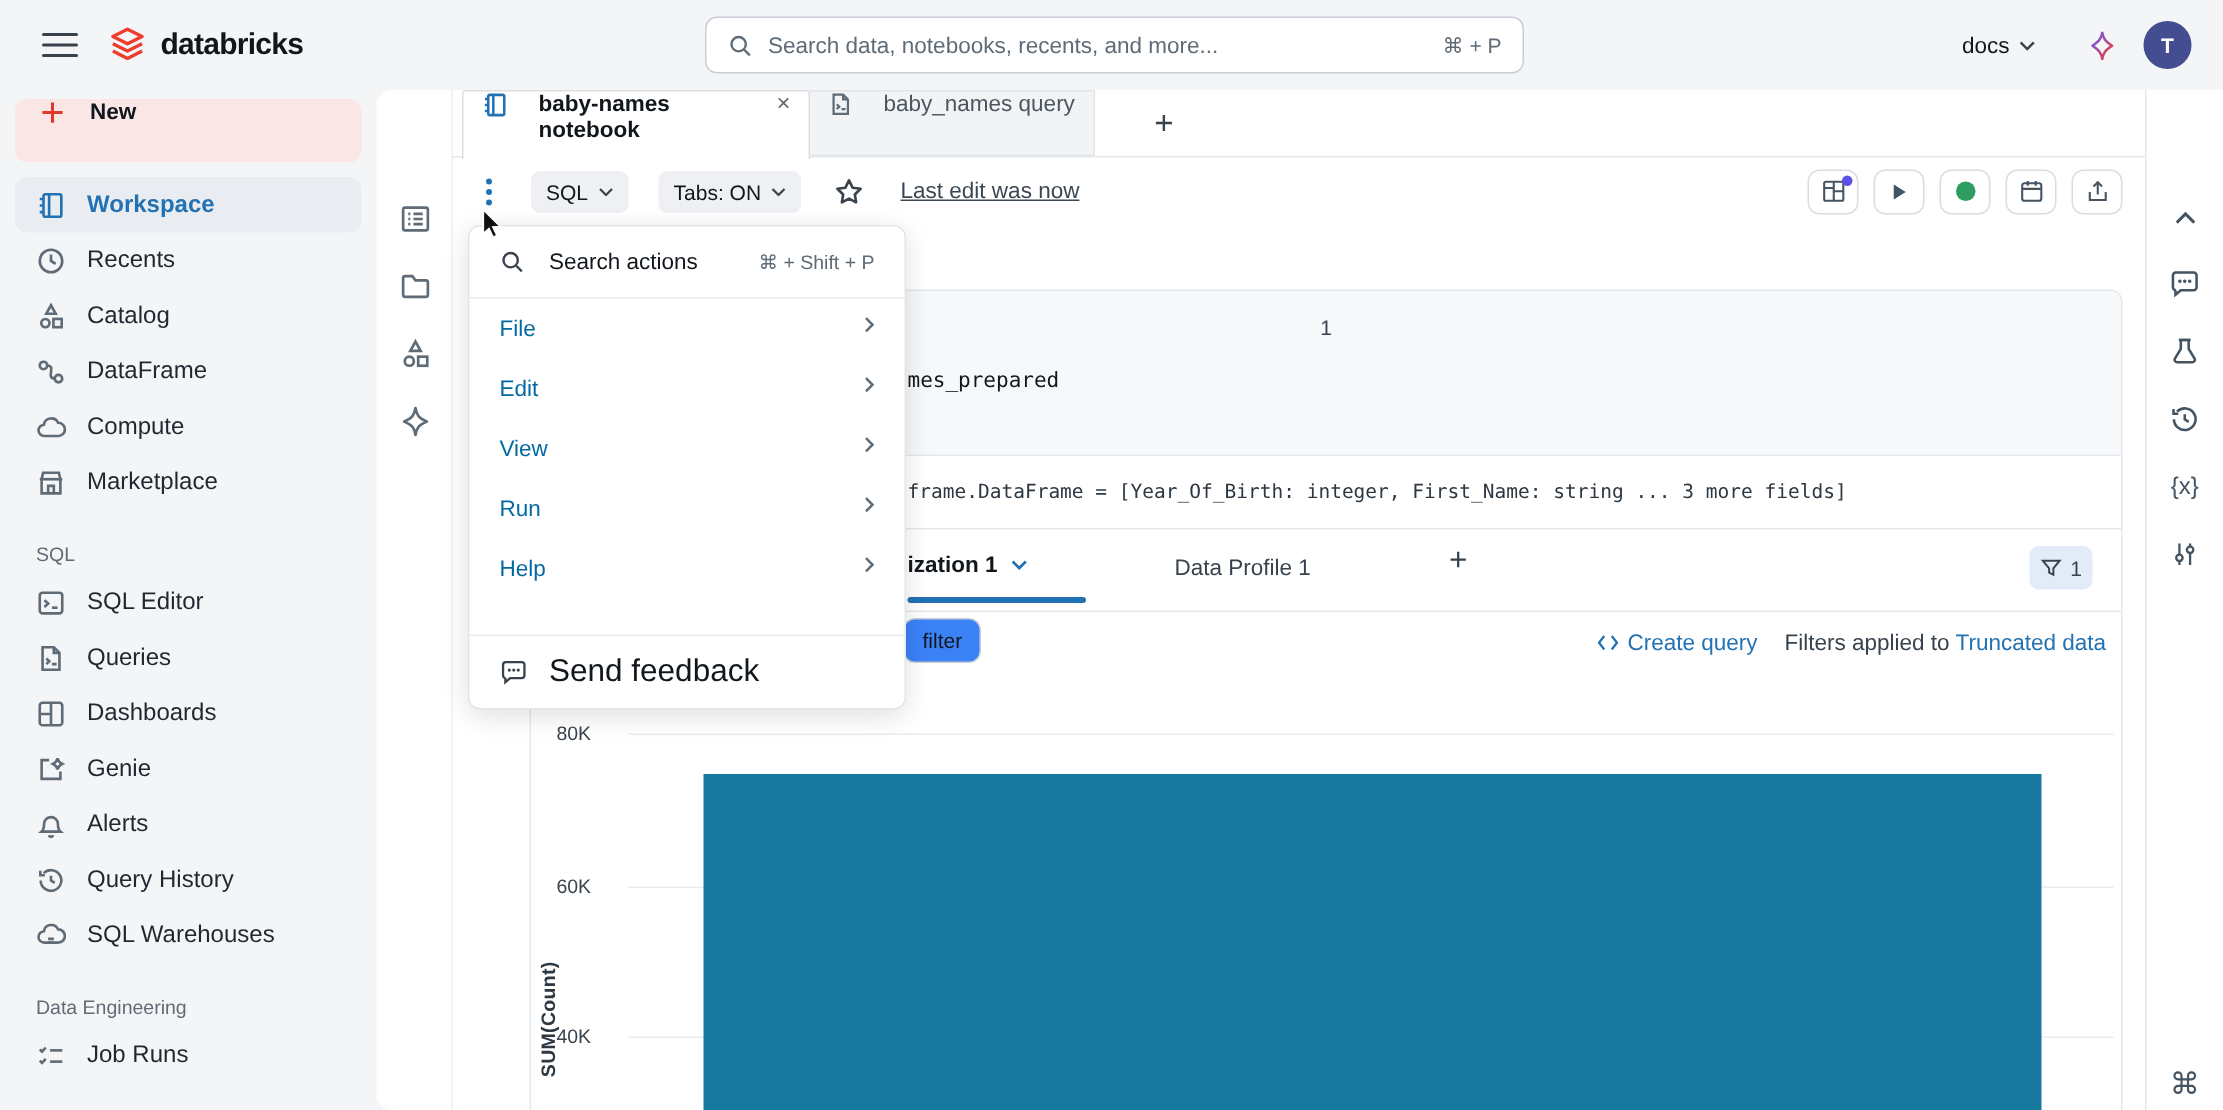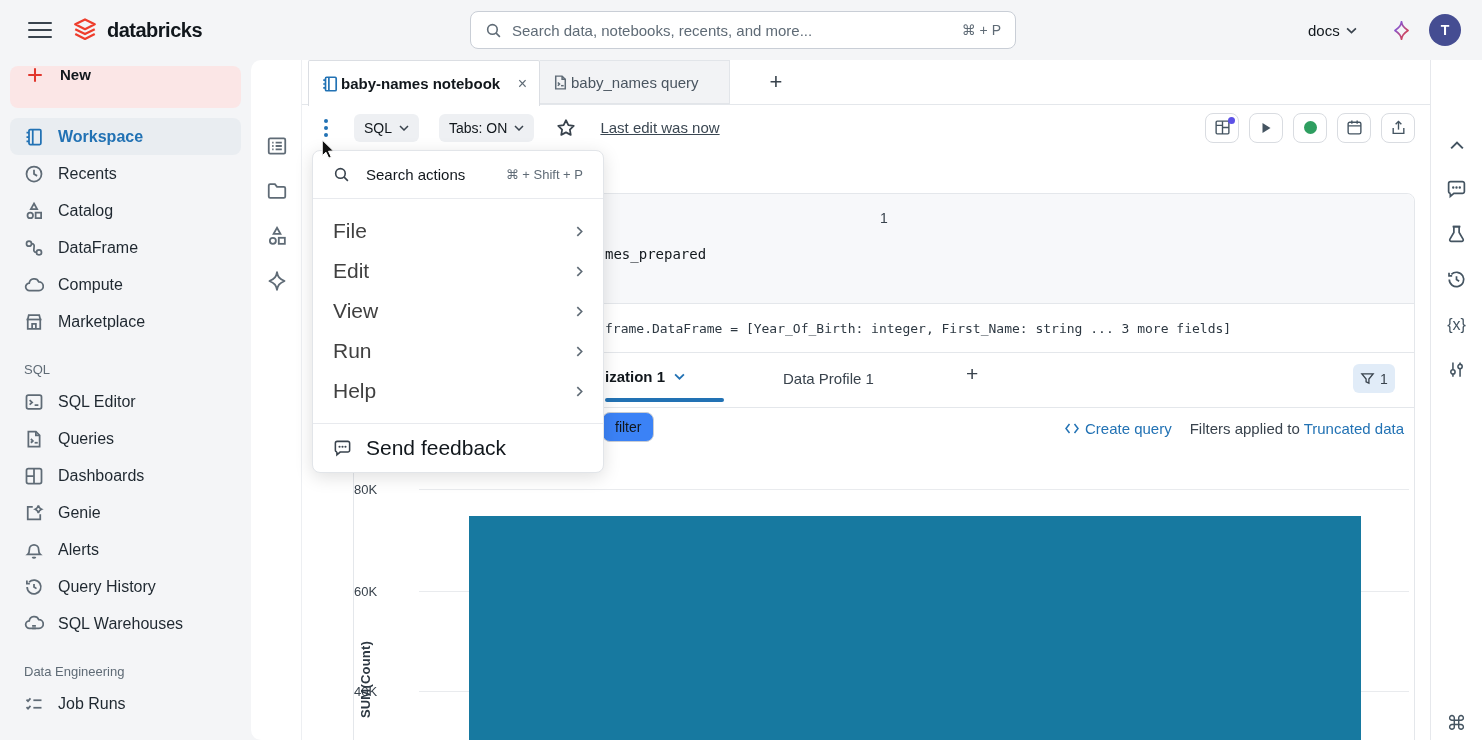--- a/index.html
+++ b/index.html
@@ -44,21 +44,21 @@
   
   .main-panel { position:absolute; left:251px; top:60px; width:1231px; height:680px; background:#fff;
     border-radius:10px 0 0 10px; }
   .rail-divider { position:absolute; left:1430px; top:60px; width:1px; height:680px; background:#e6e8ec; }
   .iconrail { position:absolute; left:251px; top:60px; width:51px; height:680px; border-right:1px solid #edeff2; }
   .iconrail .rail-ic { position:absolute; left:15px; width:22px; height:22px; color:#5f6b76; cursor:pointer; }
 
   
   .tabbar { position:absolute; left:302px; top:60px; width:1128px; height:45px; display:flex;
     align-items:stretch; border-bottom:1px solid #e4e7eb; }
-  .tab { display:flex; align-items:center; gap:2px; padding:0 12px; font-size:15px; cursor:pointer; }
+  .tab { display:flex; align-items:flex-start; gap:20px; padding:0 12px; font-size:15px; cursor:pointer; }
   .tab.active { width:232px; margin-left:6px; background:#fff; border:1px solid #dbdee3; border-bottom:none;
     font-weight:700; color:#11171c; border-radius:2px 2px 0 0; position:relative; z-index:2; height:46px; }
   .tab.inactive { width:190px; background:#f2f3f5; border:1px solid #e2e5e9; border-left:none;
     color:#4a5560; }
   .tab .close-x { margin-left:auto; color:#5f6b76; font-size:16px; font-weight:400; cursor:pointer; }
   .newtab-btn { width:40px; display:flex; align-items:center; justify-content:center; color:#39434d;
     font-size:22px; font-weight:300; margin-left:26px; cursor:pointer; background:none; border:none; }
 
   
   .nb-toolbar { position:absolute; left:302px; top:105px; width:1128px; height:45px; display:flex;
@@ -105,35 +105,35 @@
     font-family:inherit; }
   .filter-links { position:absolute; right:10px; top:0; height:41px; display:flex; align-items:center; gap:18px;
     font-size:15px; }
   .link-blue { color:#2272b4; cursor:pointer; display:flex; align-items:center; gap:6px; }
   .filters-applied { color:#39434d; }
   .filters-applied .link-blue { display:inline; }
 
   
   .chart-area { position:relative; height:300px; }
   .gridline { position:absolute; left:65px; width:990px; height:1px; background:#e9ebee; }
-  .ytick { position:absolute; left:0; width:57px; text-align:left; transform:translateY(-50%);
+  .ytick { position:absolute; left:0; width:57px; text-align:center; transform:translateY(-50%);
     font-size:13px; color:#39434d; }
   .chart-bar { position:absolute; left:115px; width:892px; height:400px; background:#1779a0; }
   .ylabel { position:absolute; left:4px; top:192px; writing-mode:vertical-rl; transform:rotate(180deg);
     font-size:13px; font-weight:700; color:#2d3842; letter-spacing:0.2px; }
 
   
   .menu { position:absolute; left:312px; top:150px; width:292px; background:#fff; border:1px solid #e2e5e9;
     border-radius:8px; box-shadow:0 4px 18px rgba(0,0,0,0.13); z-index:40; }
   .menu-search { height:48px; display:flex; align-items:center; gap:16px; padding:0 20px;
     border-bottom:1px solid #e8eaee; cursor:pointer; }
   .menu-search .lbl { font-size:15px; color:#11171c; }
   .menu-search .sc { margin-left:auto; font-size:13px; color:#5f6b76; }
   .menu-list { padding:12px 0; }
-  .menu-item { height:40px; display:flex; align-items:center; padding:0 20px; font-size:21px; color:#404040;
+  .menu-item { height:40px; display:flex; align-items:flex-start; padding:0 20px; font-size:15px; color:#0369a1;
     cursor:pointer; }
   .menu-item .chev { margin-left:auto; color:#5f6b76; }
   .menu-feedback { height:49px; display:flex; align-items:center; gap:14px; padding:0 20px;
     border-top:1px solid #e8eaee; font-size:21px; color:#11171c; cursor:pointer; }
 
   
   .rightrail { position:absolute; left:1431px; top:60px; width:51px; height:680px; }
   .rightrail .r-ic { position:absolute; left:14px; width:23px; height:23px; color:#445461; cursor:pointer;
     display:flex; align-items:center; justify-content:center; }
   .cmd-glyph { font-size:20px; color:#445461; }

